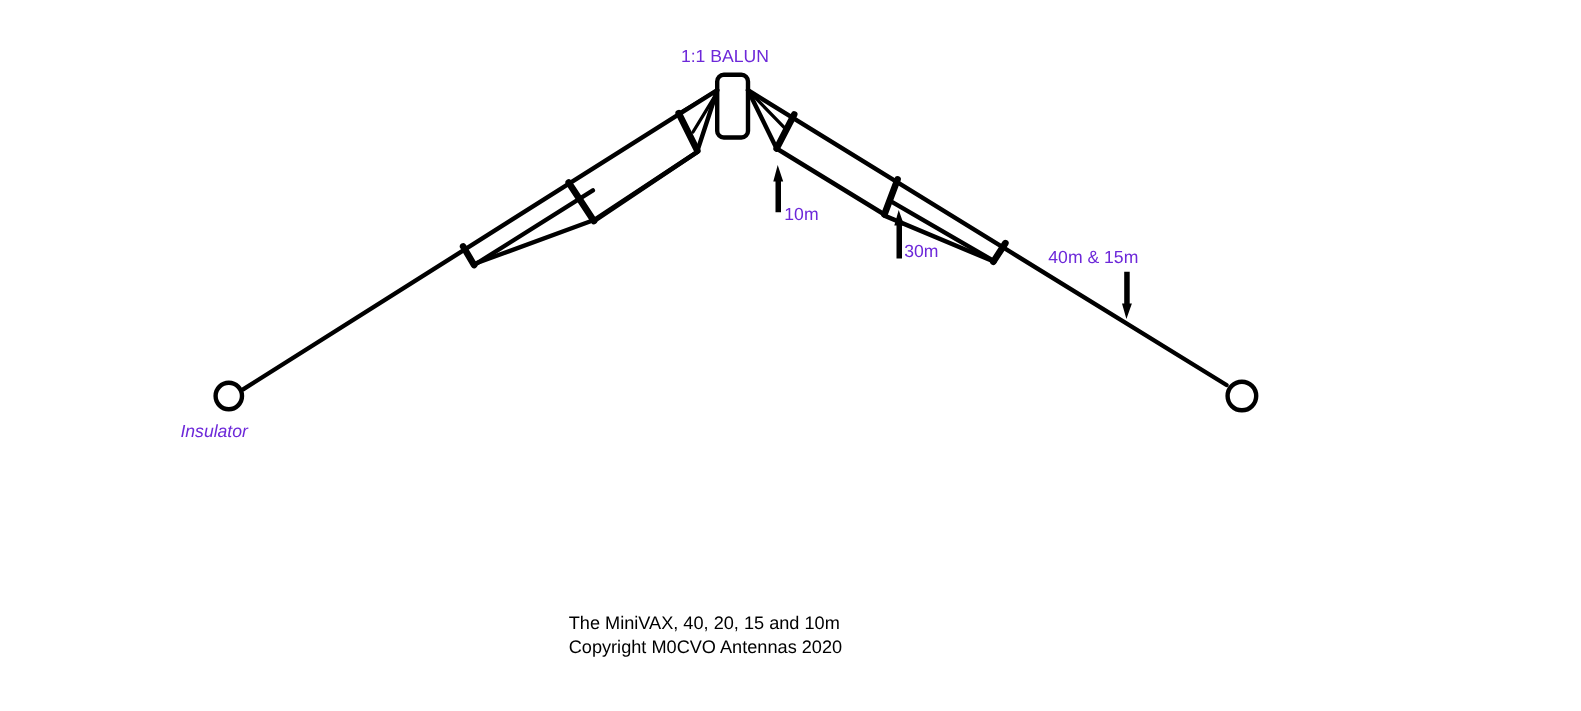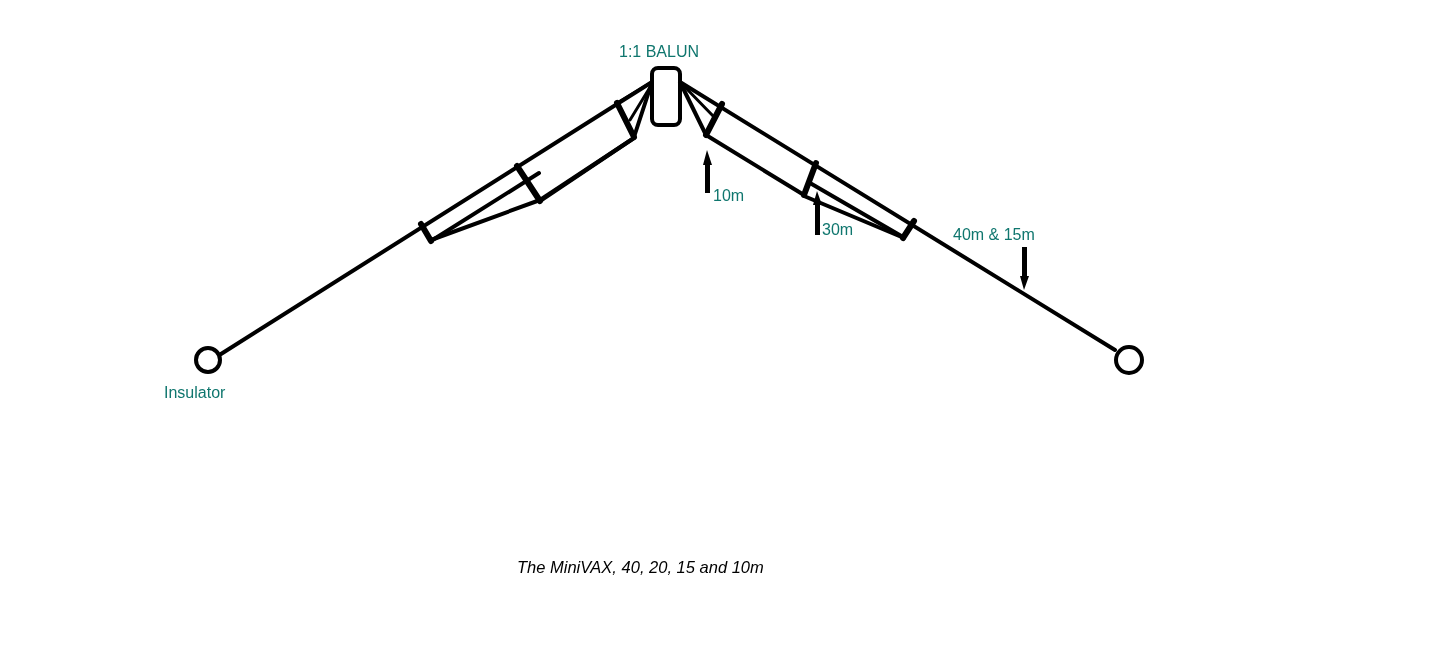--- a/index.html
+++ b/index.html
@@ -1,20 +1,20 @@
 <!DOCTYPE html>
 <html><head>
   <meta charset="utf-8">
   <style>
     html, body { margin: 0; padding: 0; background: #ffffff; }
     body { width: 1437px; height: 646px; position: relative; overflow: hidden; }
     #diagram { position: absolute; left: 0; top: 0; }
-    .lbl { position: absolute; font-family: "Liberation Sans", sans-serif; font-size: 16px; color: #0f766e; white-space: nowrap; line-height: 1; }
+    .lbl { position: absolute; font-family: "Liberation Sans", sans-serif; font-size: 16px; color: #6d28d9; white-space: nowrap; line-height: 1; }
     .caption { position: absolute; left: 517px; top: 556px; font-family: "Liberation Sans", sans-serif; font-size: 16.5px; color: #000; line-height: 22px; }
-    .caption div { white-space: nowrap; font-style: italic; }
+    .caption div { white-space: nowrap; }
   </style>
 </head>
 <body>
 
 <svg id="diagram" width="1437" height="646" viewBox="0 0 1437 646" xmlns="http://www.w3.org/2000/svg">
   <g stroke="#000" fill="none" stroke-linecap="round" stroke-linejoin="round">
 
     <rect x="652" y="68" width="28" height="57" rx="6" stroke-width="4"></rect>
 
     <g>
@@ -58,20 +58,21 @@
   </g>
 
   <g fill="#000">
     <path d="M707,150 L703,165 L705,165 L705,193 L710,193 L710,165 L712,165 Z"></path>
     <path d="M817,191 L813,205 L815,205 L815,235 L820,235 L820,205 L822,205 Z"></path>
     <path d="M1024,290 L1020,276 L1022,276 L1022,247 L1027,247 L1027,276 L1029,276 Z"></path>
   </g>
 </svg>
 
 <div class="lbl" style="left:619px; top:44px;">1:1 BALUN</div>
-<div class="lbl" style="left:164px; top:385px;">Insulator</div>
+<div class="lbl" style="left:164px; top:385px;font-style:italic;">Insulator</div>
 <div class="lbl" style="left:713px; top:188px;">10m</div>
 <div class="lbl" style="left:822px; top:222px;">30m</div>
 <div class="lbl" style="left:953px; top:227px;">40m &amp; 15m</div>
 
 <div class="caption">
   <div>The MiniVAX, 40, 20, 15 and 10m</div>
+  <div>Copyright M0CVO Antennas 2020</div>
 </div>
 
 </body></html>

